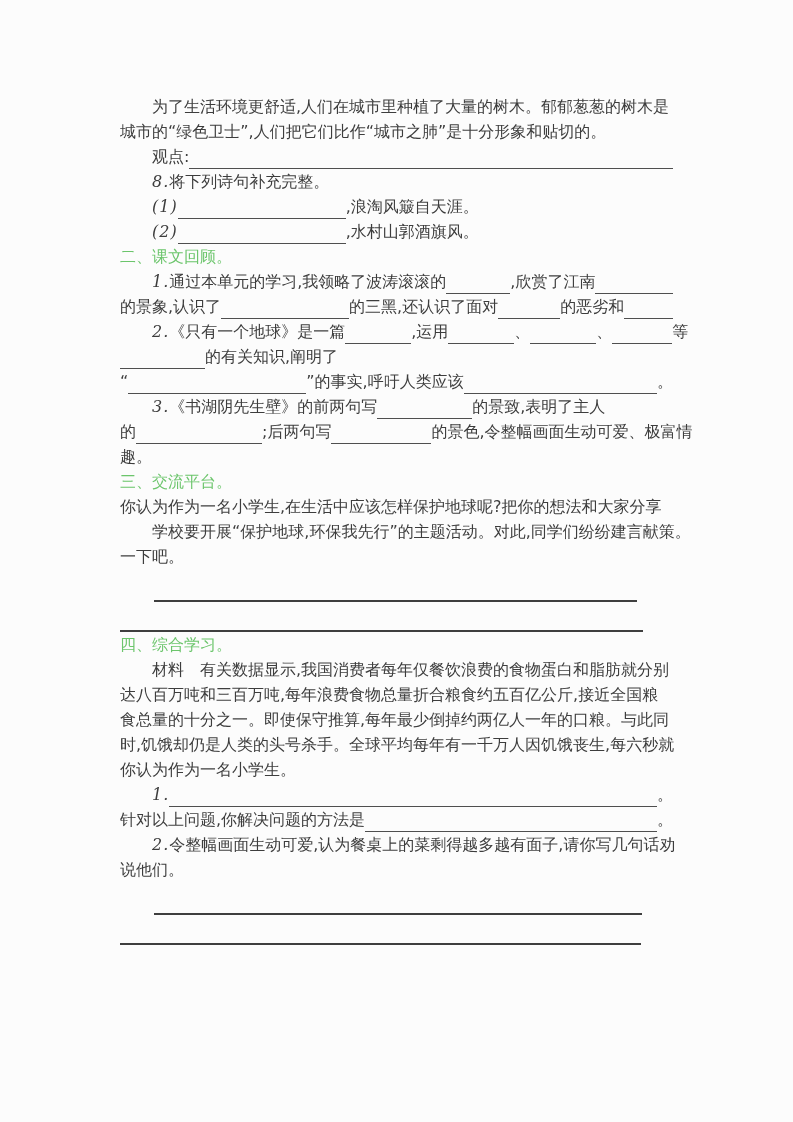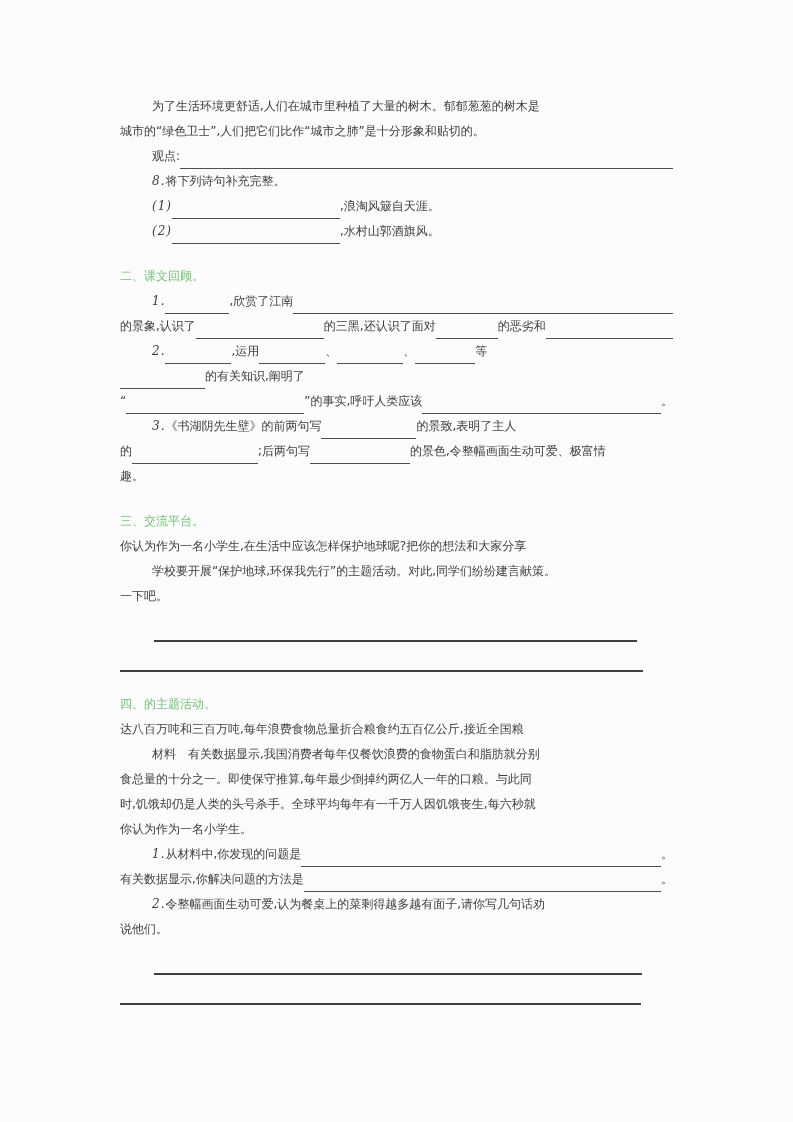--- a/index.html
+++ b/index.html
@@ -6,24 +6,24 @@
   html,body{margin:0;padding:0;}
   body{
     width:793px;height:1122px;position:relative;overflow:hidden;
     background:var(--bg,#fcfcfc);
     color:var(--fg,#3d3d3d);
     font-family:"DejaVu Sans","Liberation Sans",sans-serif;
   }
   .sheet{position:absolute;left:120px;top:94px;width:553px;}
   .line{
     display:flex;align-items:flex-end;height:25px;line-height:25px;
-    font-size:12px;white-space:pre;text-align:right;
+    font-size:16px;white-space:pre;text-align:right;
   }
   .line.indent{padding-left:32px;}
-  .line.heading{color:var(--accent,#6cc56c);margin-top:20px;}
+  .line.heading{color:var(--accent,#6cc56c);}
   .t{flex:0 0 auto;}
   .num{
     font-family:"DejaVu Serif","Liberation Serif",serif;
     font-style:italic;letter-spacing:1px;
   }
   .u{flex:0 0 auto;height:21px;border-bottom:1px solid var(--ruleline,#4f4f4f);}
   .u.fill{flex:1 1 auto;}
   .rule-line{display:flex;align-items:flex-end;height:25px;}
   .rule{height:24px;border-bottom:2px solid var(--rulestrong,#3f3f3f);flex:0 0 auto;}
   .spacer{width:100%;}
@@ -32,48 +32,48 @@
 <body style="--bg: #fcfcfc; --fg: #3d3d3d; --accent: #6cc56c; --ruleline: #4f4f4f; --rulestrong: #3f3f3f;">
 
 <div class="sheet">
     <div class="line indent"><span class="t">为了生活环境更舒适,人们在城市里种植了大量的树木。郁郁葱葱的树木是</span></div>
     <div class="line"><span class="t">城市的“绿色卫士”,人们把它们比作“城市之肺”是十分形象和贴切的。</span></div>
     <div class="line indent"><span class="t">观点:</span><span class="u fill"></span></div>
     <div class="line indent"><span class="t num">8.</span><span class="t">将下列诗句补充完整。</span></div>
     <div class="line indent"><span class="t num">(1)</span><span class="u" style="width: 168px;"></span><span class="t">,浪淘风簸自天涯。</span></div>
     <div class="line indent"><span class="t num">(2)</span><span class="u" style="width: 168px;"></span><span class="t">,水村山郭酒旗风。</span></div>
     <div class="line heading"><span class="t">二、课文回顾。</span></div>
-    <div class="line indent"><span class="t num">1.</span><span class="u" style="width: 64px;"></span><span class="t">,欣赏了江南</span><span class="u fill"></span></div>
+    <div class="line indent"><span class="t num">1.</span><span class="t">通过本单元的学习,我领略了波涛滚滚的</span><span class="u" style="width: 64px;"></span><span class="t">,欣赏了江南</span><span class="u fill"></span></div>
     <div class="line"><span class="t">的景象,认识了</span><span class="u" style="width: 128px;"></span><span class="t">的三黑,还认识了面对</span><span class="u" style="width: 62px;"></span><span class="t">的恶劣和</span><span class="u fill"></span></div>
-    <div class="line indent"><span class="t num">2.</span><span class="u" style="width: 66px;"></span><span class="t">,运用</span><span class="u" style="width: 66px;"></span><span class="t">、</span><span class="u" style="width: 66px;"></span><span class="t">、</span><span class="u" style="width: 60px;"></span><span class="t">等</span></div>
+    <div class="line indent"><span class="t num">2.</span><span class="t">《只有一个地球》是一篇</span><span class="u" style="width: 66px;"></span><span class="t">,运用</span><span class="u" style="width: 66px;"></span><span class="t">、</span><span class="u" style="width: 66px;"></span><span class="t">、</span><span class="u" style="width: 60px;"></span><span class="t">等</span></div>
     <div class="line"><span class="u" style="width: 85px;"></span><span class="t">的有关知识,阐明了</span></div>
     <div class="line"><span class="t">“</span><span class="u" style="width: 178px;"></span><span class="t">”的事实,呼吁人类应该</span><span class="u fill"></span><span class="t">。</span></div>
     <div class="line indent"><span class="t num">3.</span><span class="t">《书湖阴先生壁》的前两句写</span><span class="u" style="width: 95px;"></span><span class="t">的景致,表明了主人</span></div>
     <div class="line"><span class="t">的</span><span class="u" style="width: 126px;"></span><span class="t">;后两句写</span><span class="u" style="width: 100px;"></span><span class="t">的景色,令整幅画面生动可爱、极富情</span></div>
     <div class="line"><span class="t">趣。</span></div>
     <div class="line heading"><span class="t">三、交流平台。</span></div>
     <div class="line"><span class="t">你认为作为一名小学生,在生活中应该怎样保护地球呢?把你的想法和大家分享</span></div>
     <div class="line indent"><span class="t">学校要开展“保护地球,环保我先行”的主题活动。对此,同学们纷纷建言献策。</span></div>
     <div class="line"><span class="t">一下吧。</span></div>
     <div class="spacer" style="height: 8px;"></div>
     <div class="rule-line">
       <span class="rule" style="margin-left: 34px; width: 483px;"></span>
     </div>
     <div class="spacer" style="height: 5px;"></div>
     <div class="rule-line">
       <span class="rule" style="margin-left: 0px; width: 523px;"></span>
     </div>
-    <div class="line heading"><span class="t">四、的主题活动。</span></div>
+    <div class="line heading"><span class="t">四、综合学习。</span></div>
+    <div class="line indent"><span class="t">材料　有关数据显示,我国消费者每年仅餐饮浪费的食物蛋白和脂肪就分别</span></div>
     <div class="line"><span class="t">达八百万吨和三百万吨,每年浪费食物总量折合粮食约五百亿公斤,接近全国粮</span></div>
-    <div class="line indent"><span class="t">材料　有关数据显示,我国消费者每年仅餐饮浪费的食物蛋白和脂肪就分别</span></div>
     <div class="line"><span class="t">食总量的十分之一。即使保守推算,每年最少倒掉约两亿人一年的口粮。与此同</span></div>
     <div class="line"><span class="t">时,饥饿却仍是人类的头号杀手。全球平均每年有一千万人因饥饿丧生,每六秒就</span></div>
     <div class="line"><span class="t">你认为作为一名小学生。</span></div>
-    <div class="line indent"><span class="t num">1.</span><span class="t">从材料中,你发现的问题是</span><span class="u fill"></span><span class="t">。</span></div>
-    <div class="line"><span class="t">有关数据显示,你解决问题的方法是</span><span class="u fill"></span><span class="t">。</span></div>
+    <div class="line indent"><span class="t num">1.</span><span class="u fill"></span><span class="t">。</span></div>
+    <div class="line"><span class="t">针对以上问题,你解决问题的方法是</span><span class="u fill"></span><span class="t">。</span></div>
     <div class="line indent"><span class="t num">2.</span><span class="t">令整幅画面生动可爱,认为餐桌上的菜剩得越多越有面子,请你写几句话劝</span></div>
     <div class="line"><span class="t">说他们。</span></div>
     <div class="spacer" style="height: 8px;"></div>
     <div class="rule-line">
       <span class="rule" style="margin-left: 34px; width: 488px;"></span>
     </div>
     <div class="spacer" style="height: 5px;"></div>
     <div class="rule-line">
       <span class="rule" style="margin-left: 0px; width: 521px;"></span>
     </div>

